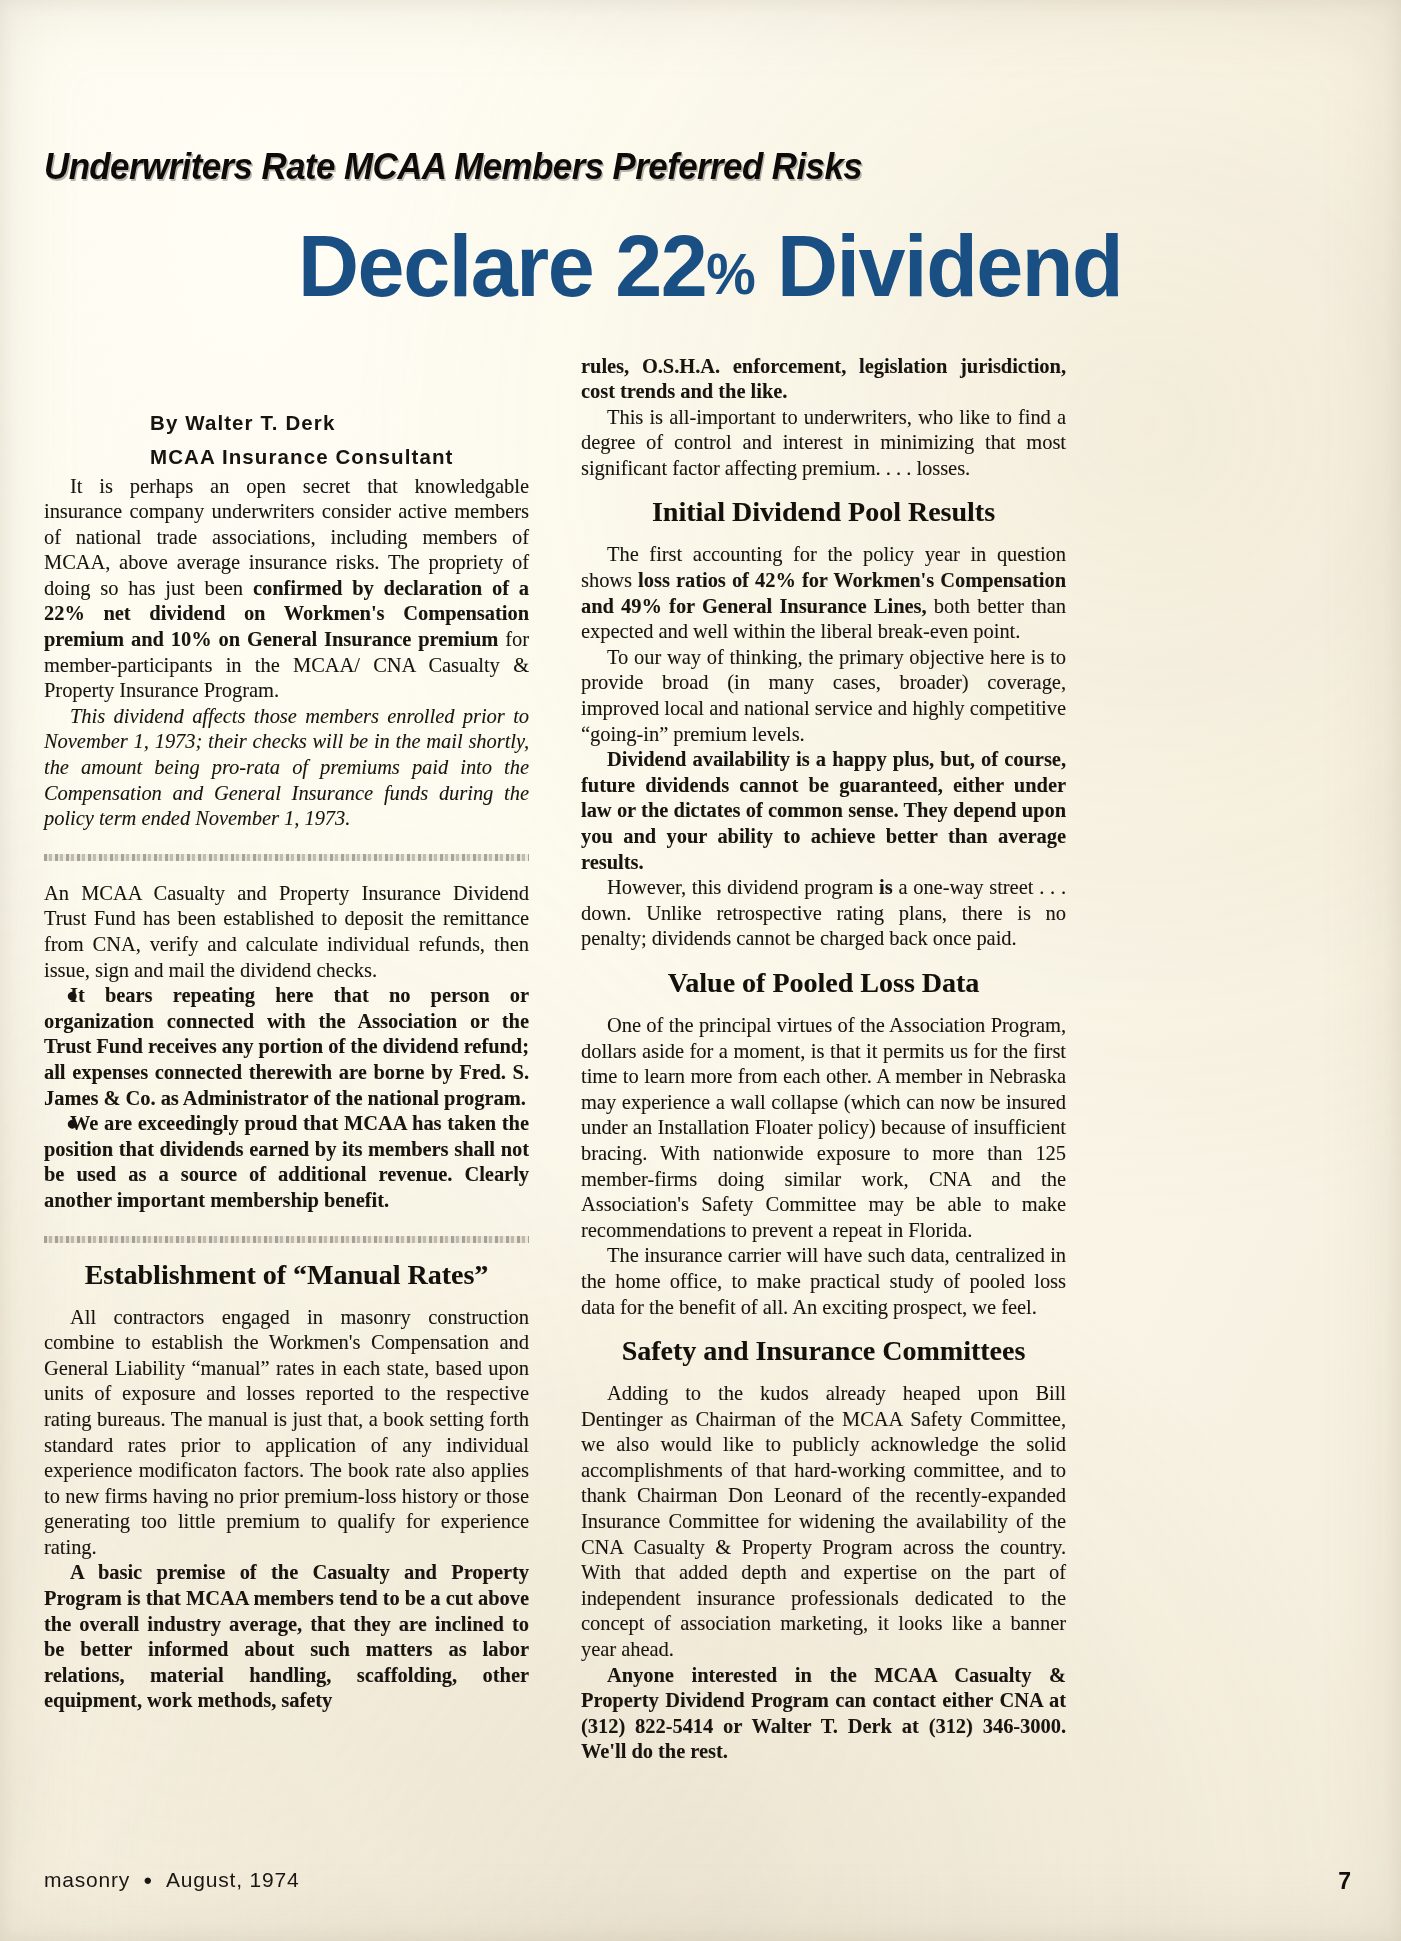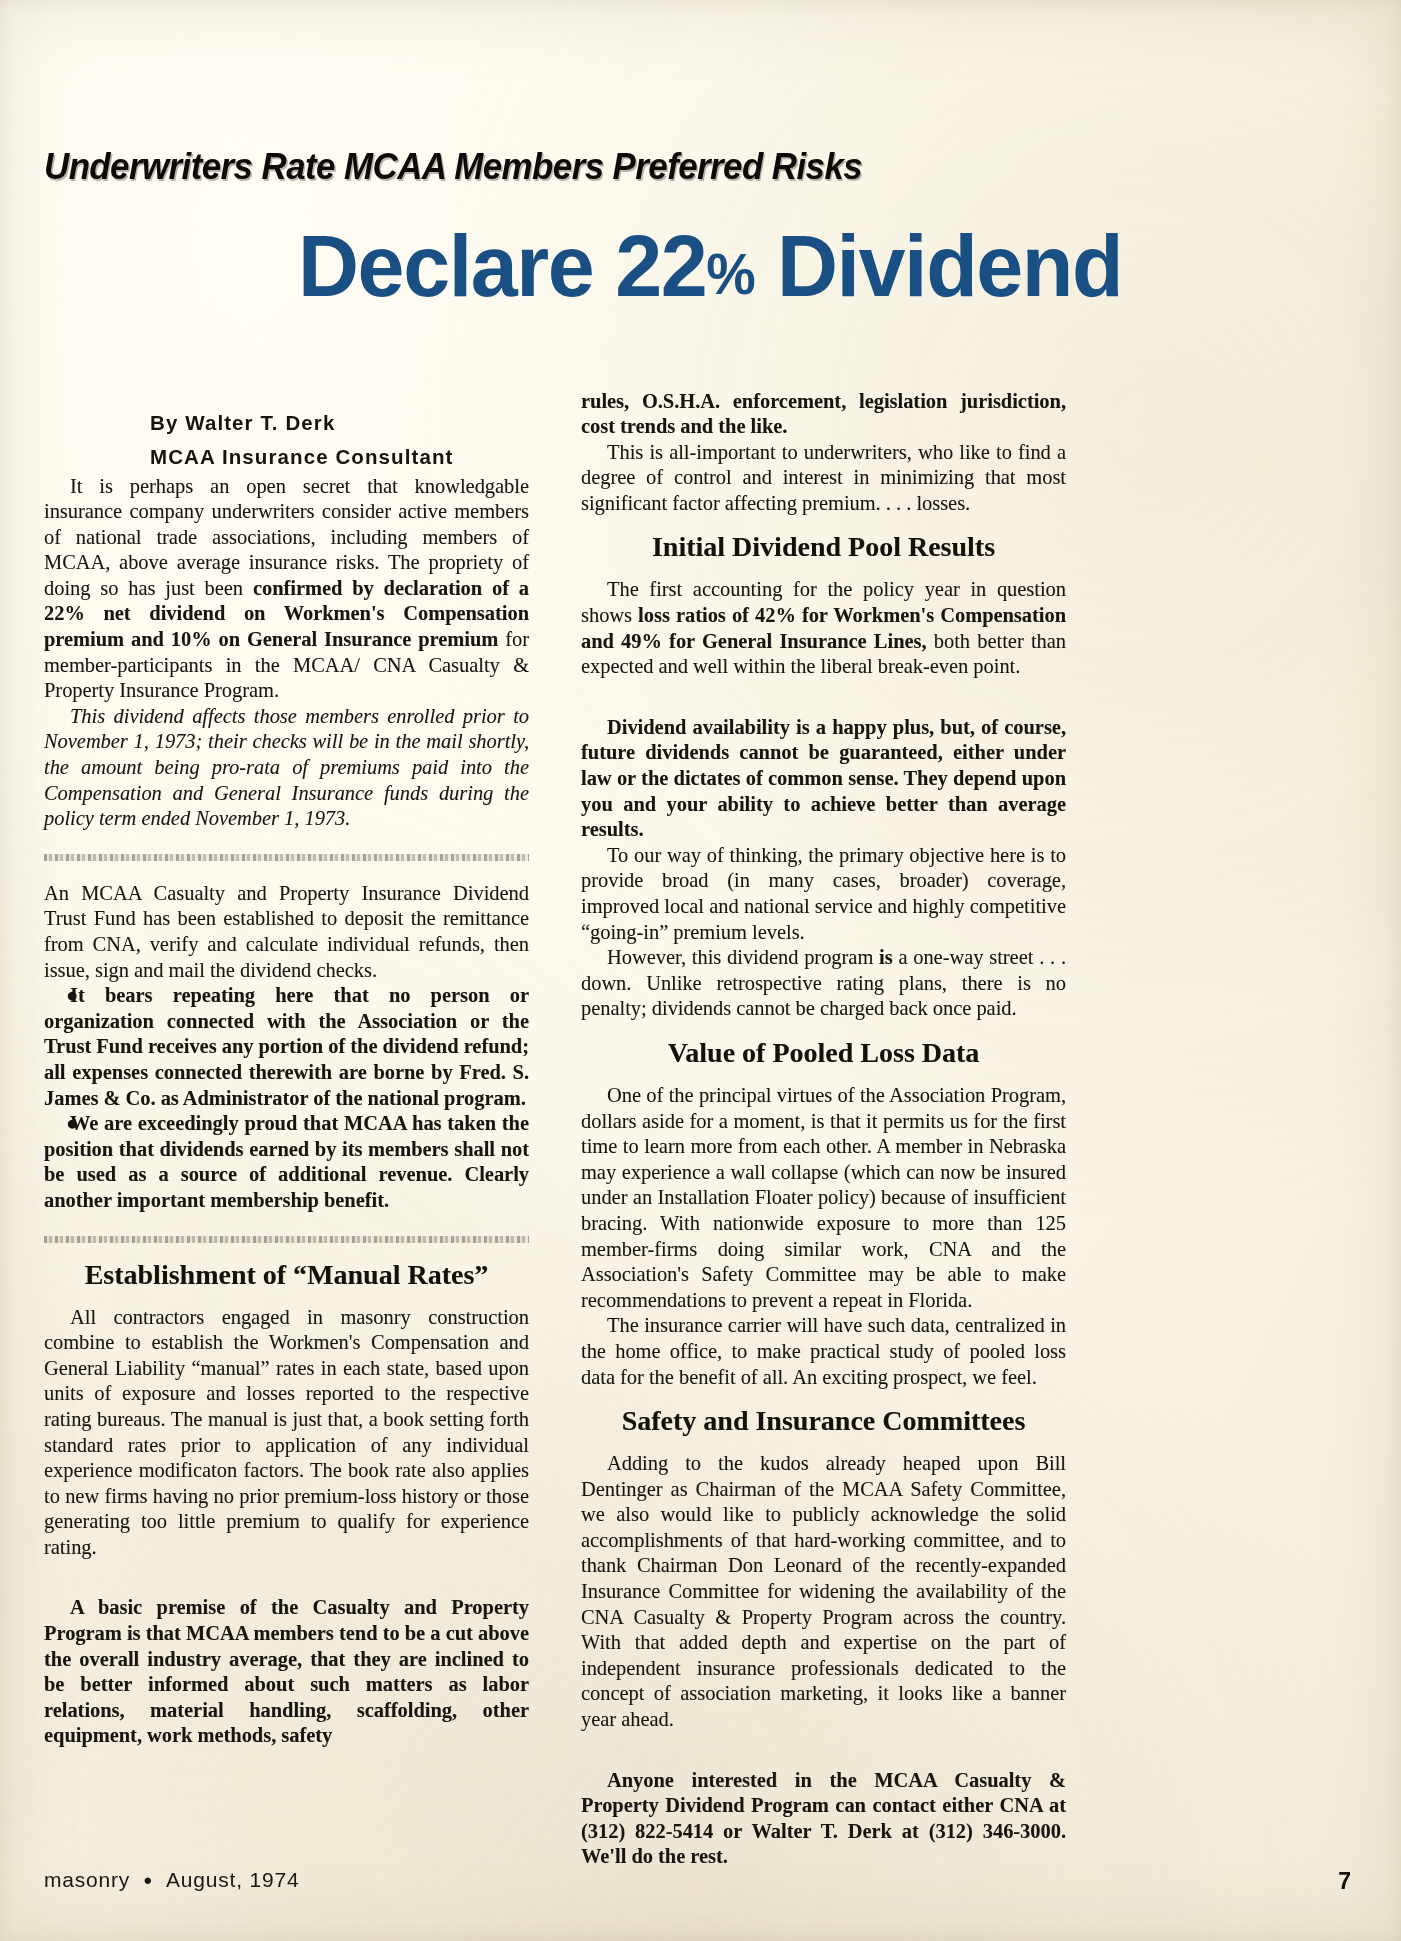--- a/index.html
+++ b/index.html
@@ -116,21 +116,21 @@
     color: #18140f;
     hyphens: none;
     text-shadow: 0.35px 0.35px 0.5px rgba(70,62,52,0.28);
   }
   p.body + p.body { }
   p.noindent { text-indent: 0; }
   p.ital {
     font-style: italic;
     text-indent: 26px;
   }
-  p.allbold { font-weight: bold; margin-top: 35px; }
+  p.allbold { font-weight: bold; }
   p.bullet {
     font-weight: bold;
     text-indent: 0;
     padding-left: 0;
   }
   p.bullet .dot {
     display: inline-block;
     width: 26px;
     padding-left: 22px;
     box-sizing: border-box;
@@ -239,23 +239,23 @@
 
       <div class="col right">
 
         <p class="body allbold noindent">rules, O.S.H.A. enforcement, legislation jurisdiction, cost trends and the like.</p>
 
         <p class="body">This is all-important to underwriters, who like to find a degree of control and interest in minimizing that most significant factor affecting premium. . . . losses.</p>
 
         <h3 class="subhead">Initial Dividend Pool Results</h3>
         <p class="body"><span>The first accounting for the policy year in question shows </span><b class="em">loss ratios of 42% for Workmen's Compensation and 49% for General Insurance Lines,</b><span> both better than expected and well within the liberal break-even point.</span></p>
 
+        <p class="body">To our way of thinking, the primary objective here is to provide broad (in many cases, broader) coverage, improved local and national service and highly competitive “going-in” premium levels.</p>
+
         <p class="body allbold">Dividend availability is a happy plus, but, of course, future dividends cannot be guaranteed, either under law or the dictates of common sense. They depend upon you and your ability to achieve better than average results.</p>
-
-        <p class="body">To our way of thinking, the primary objective here is to provide broad (in many cases, broader) coverage, improved local and national service and highly competitive “going-in” premium levels.</p>
 
         <p class="body"><span>However, this dividend program </span><b class="em">is</b><span> a one-way street . . . down. Unlike retrospective rating plans, there is no penalty; dividends cannot be charged back once paid.</span></p>
 
         <h3 class="subhead">Value of Pooled Loss Data</h3>
         <p class="body">One of the principal virtues of the Association Program, dollars aside for a moment, is that it permits us for the first time to learn more from each other. A member in Nebraska may experience a wall collapse (which can now be insured under an Installation Floater policy) because of insufficient bracing. With nationwide exposure to more than 125 member-firms doing similar work, CNA and the Association's Safety Committee may be able to make recommendations to prevent a repeat in Florida.</p>
 
         <p class="body">The insurance carrier will have such data, centralized in the home office, to make practical study of pooled loss data for the benefit of all. An exciting prospect, we feel.</p>
 
         <h3 class="subhead">Safety and Insurance Committees</h3>
         <p class="body">Adding to the kudos already heaped upon Bill Dentinger as Chairman of the MCAA Safety Committee, we also would like to publicly acknowledge the solid accomplishments of that hard-working committee, and to thank Chairman Don Leonard of the recently-expanded Insurance Committee for widening the availability of the CNA Casualty &amp; Property Program across the country. With that added depth and expertise on the part of independent insurance professionals dedicated to the concept of association marketing, it looks like a banner year ahead.</p>

